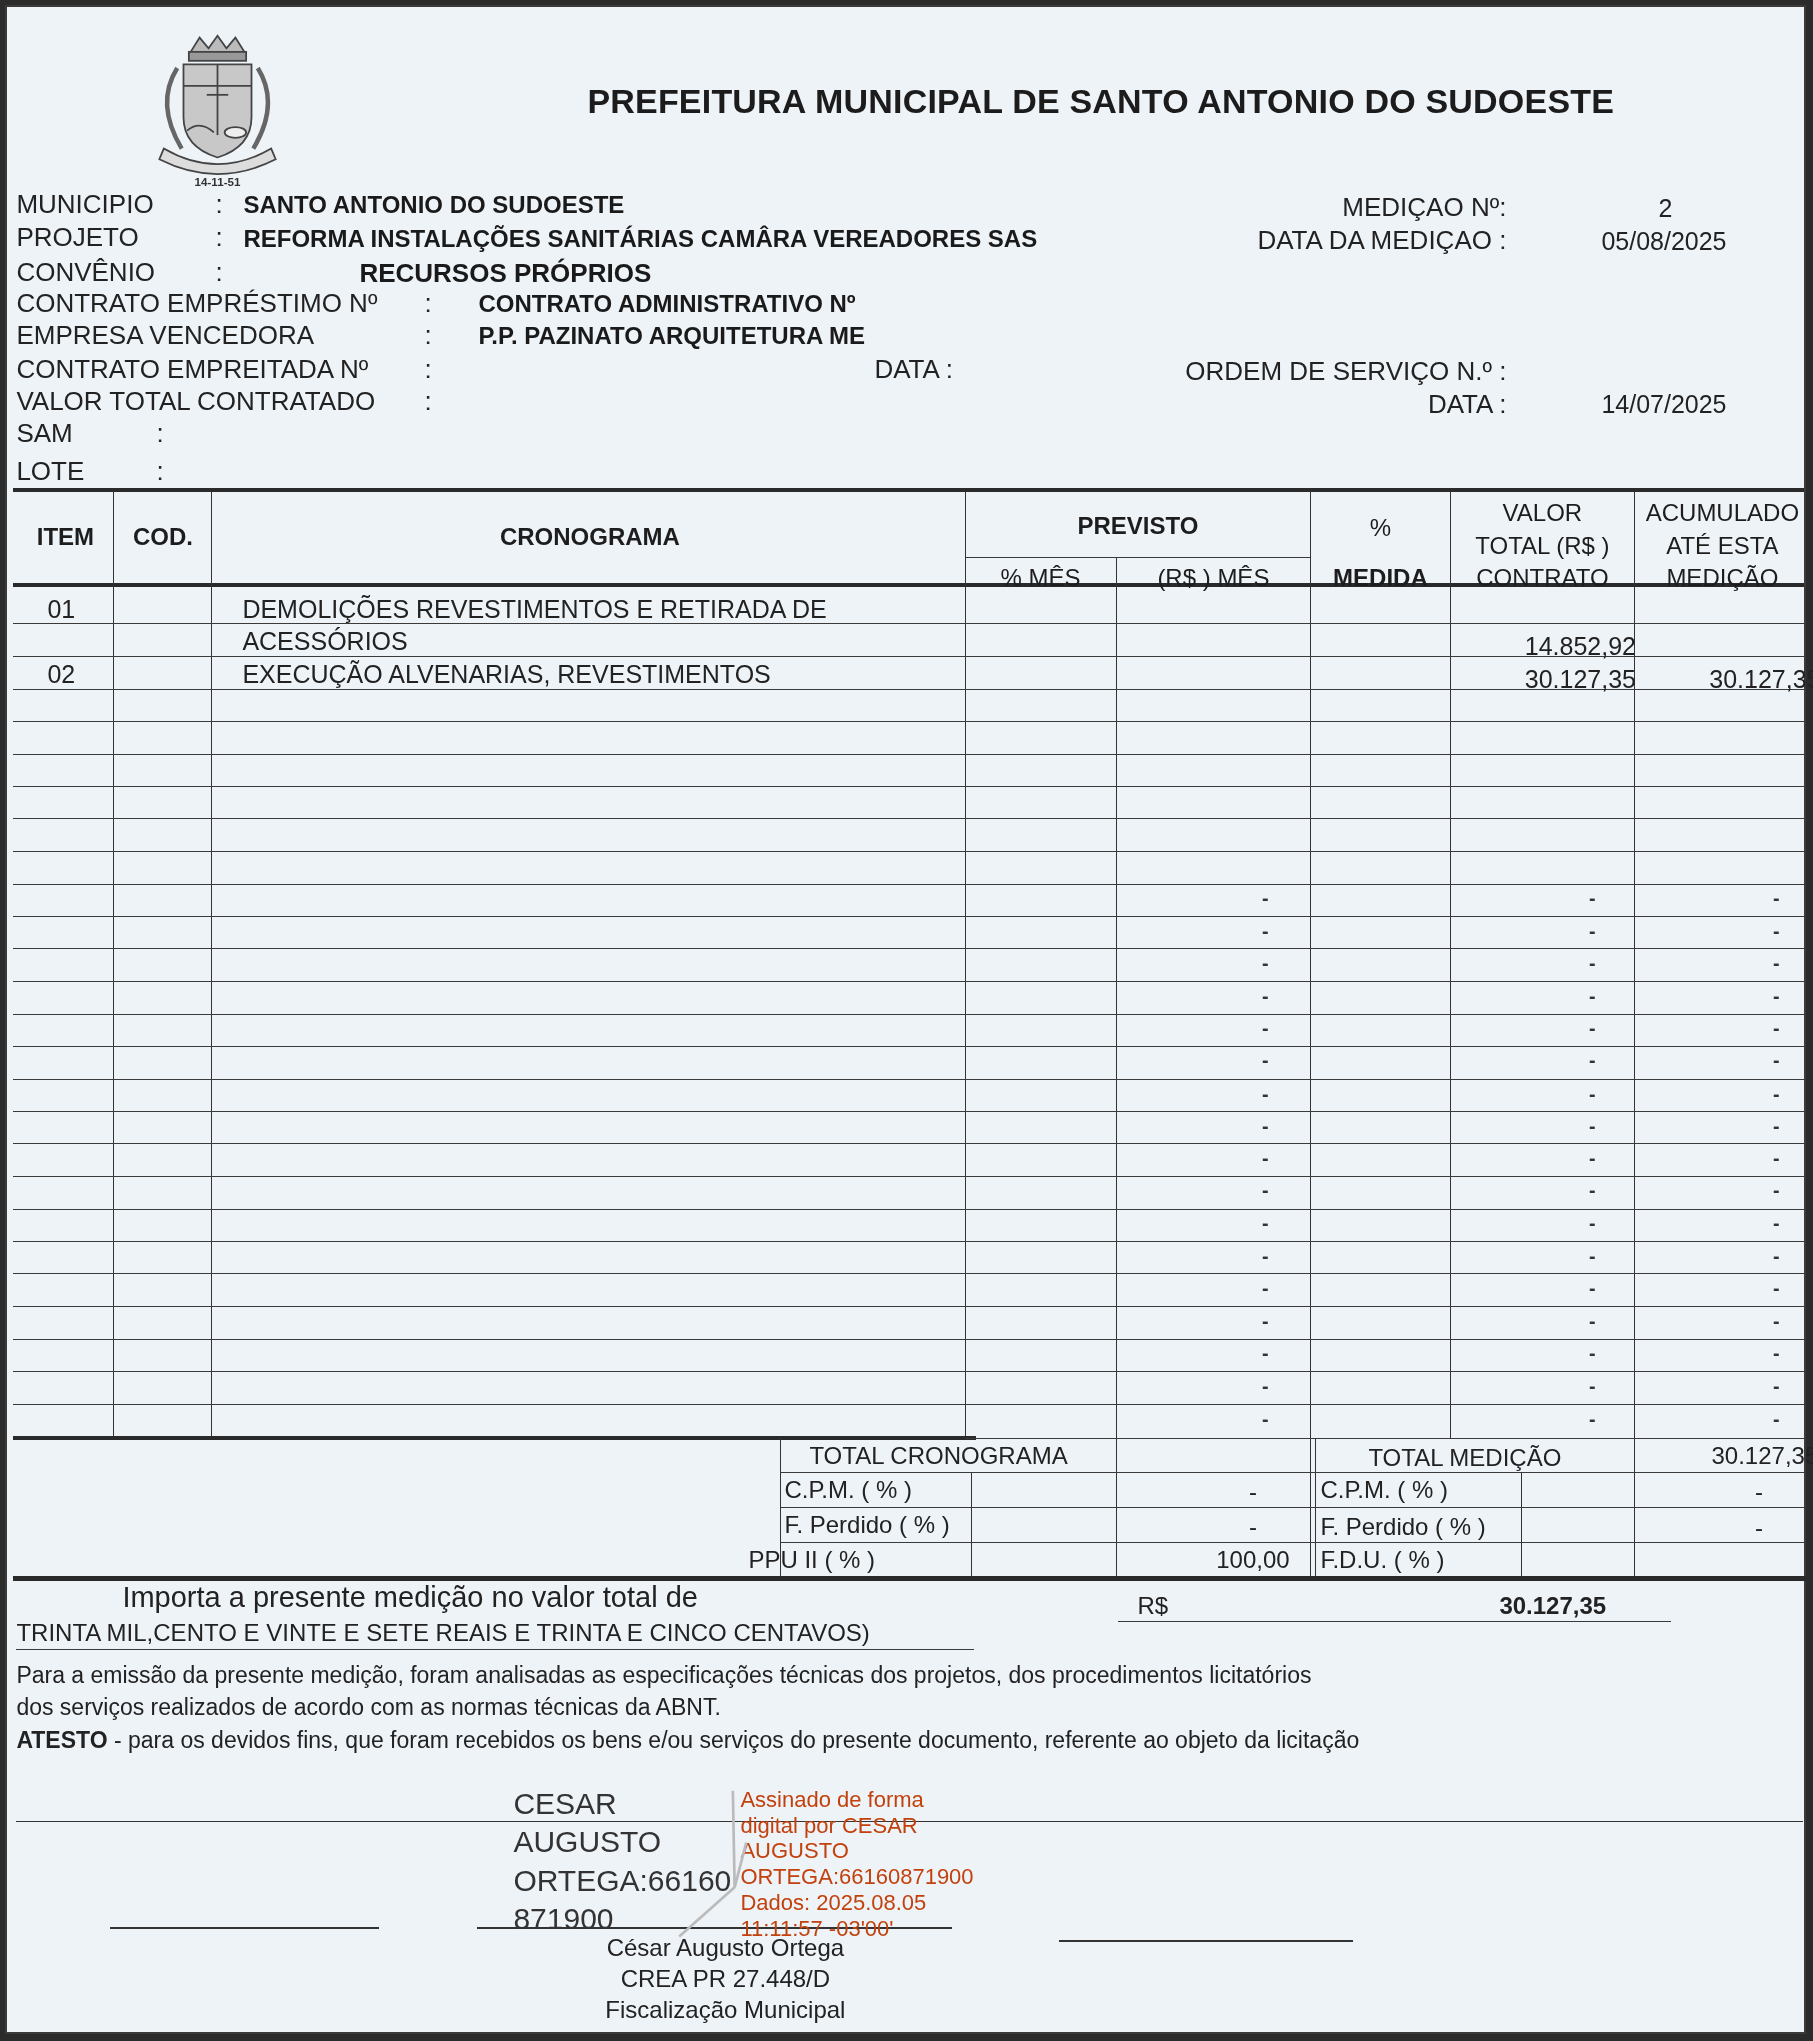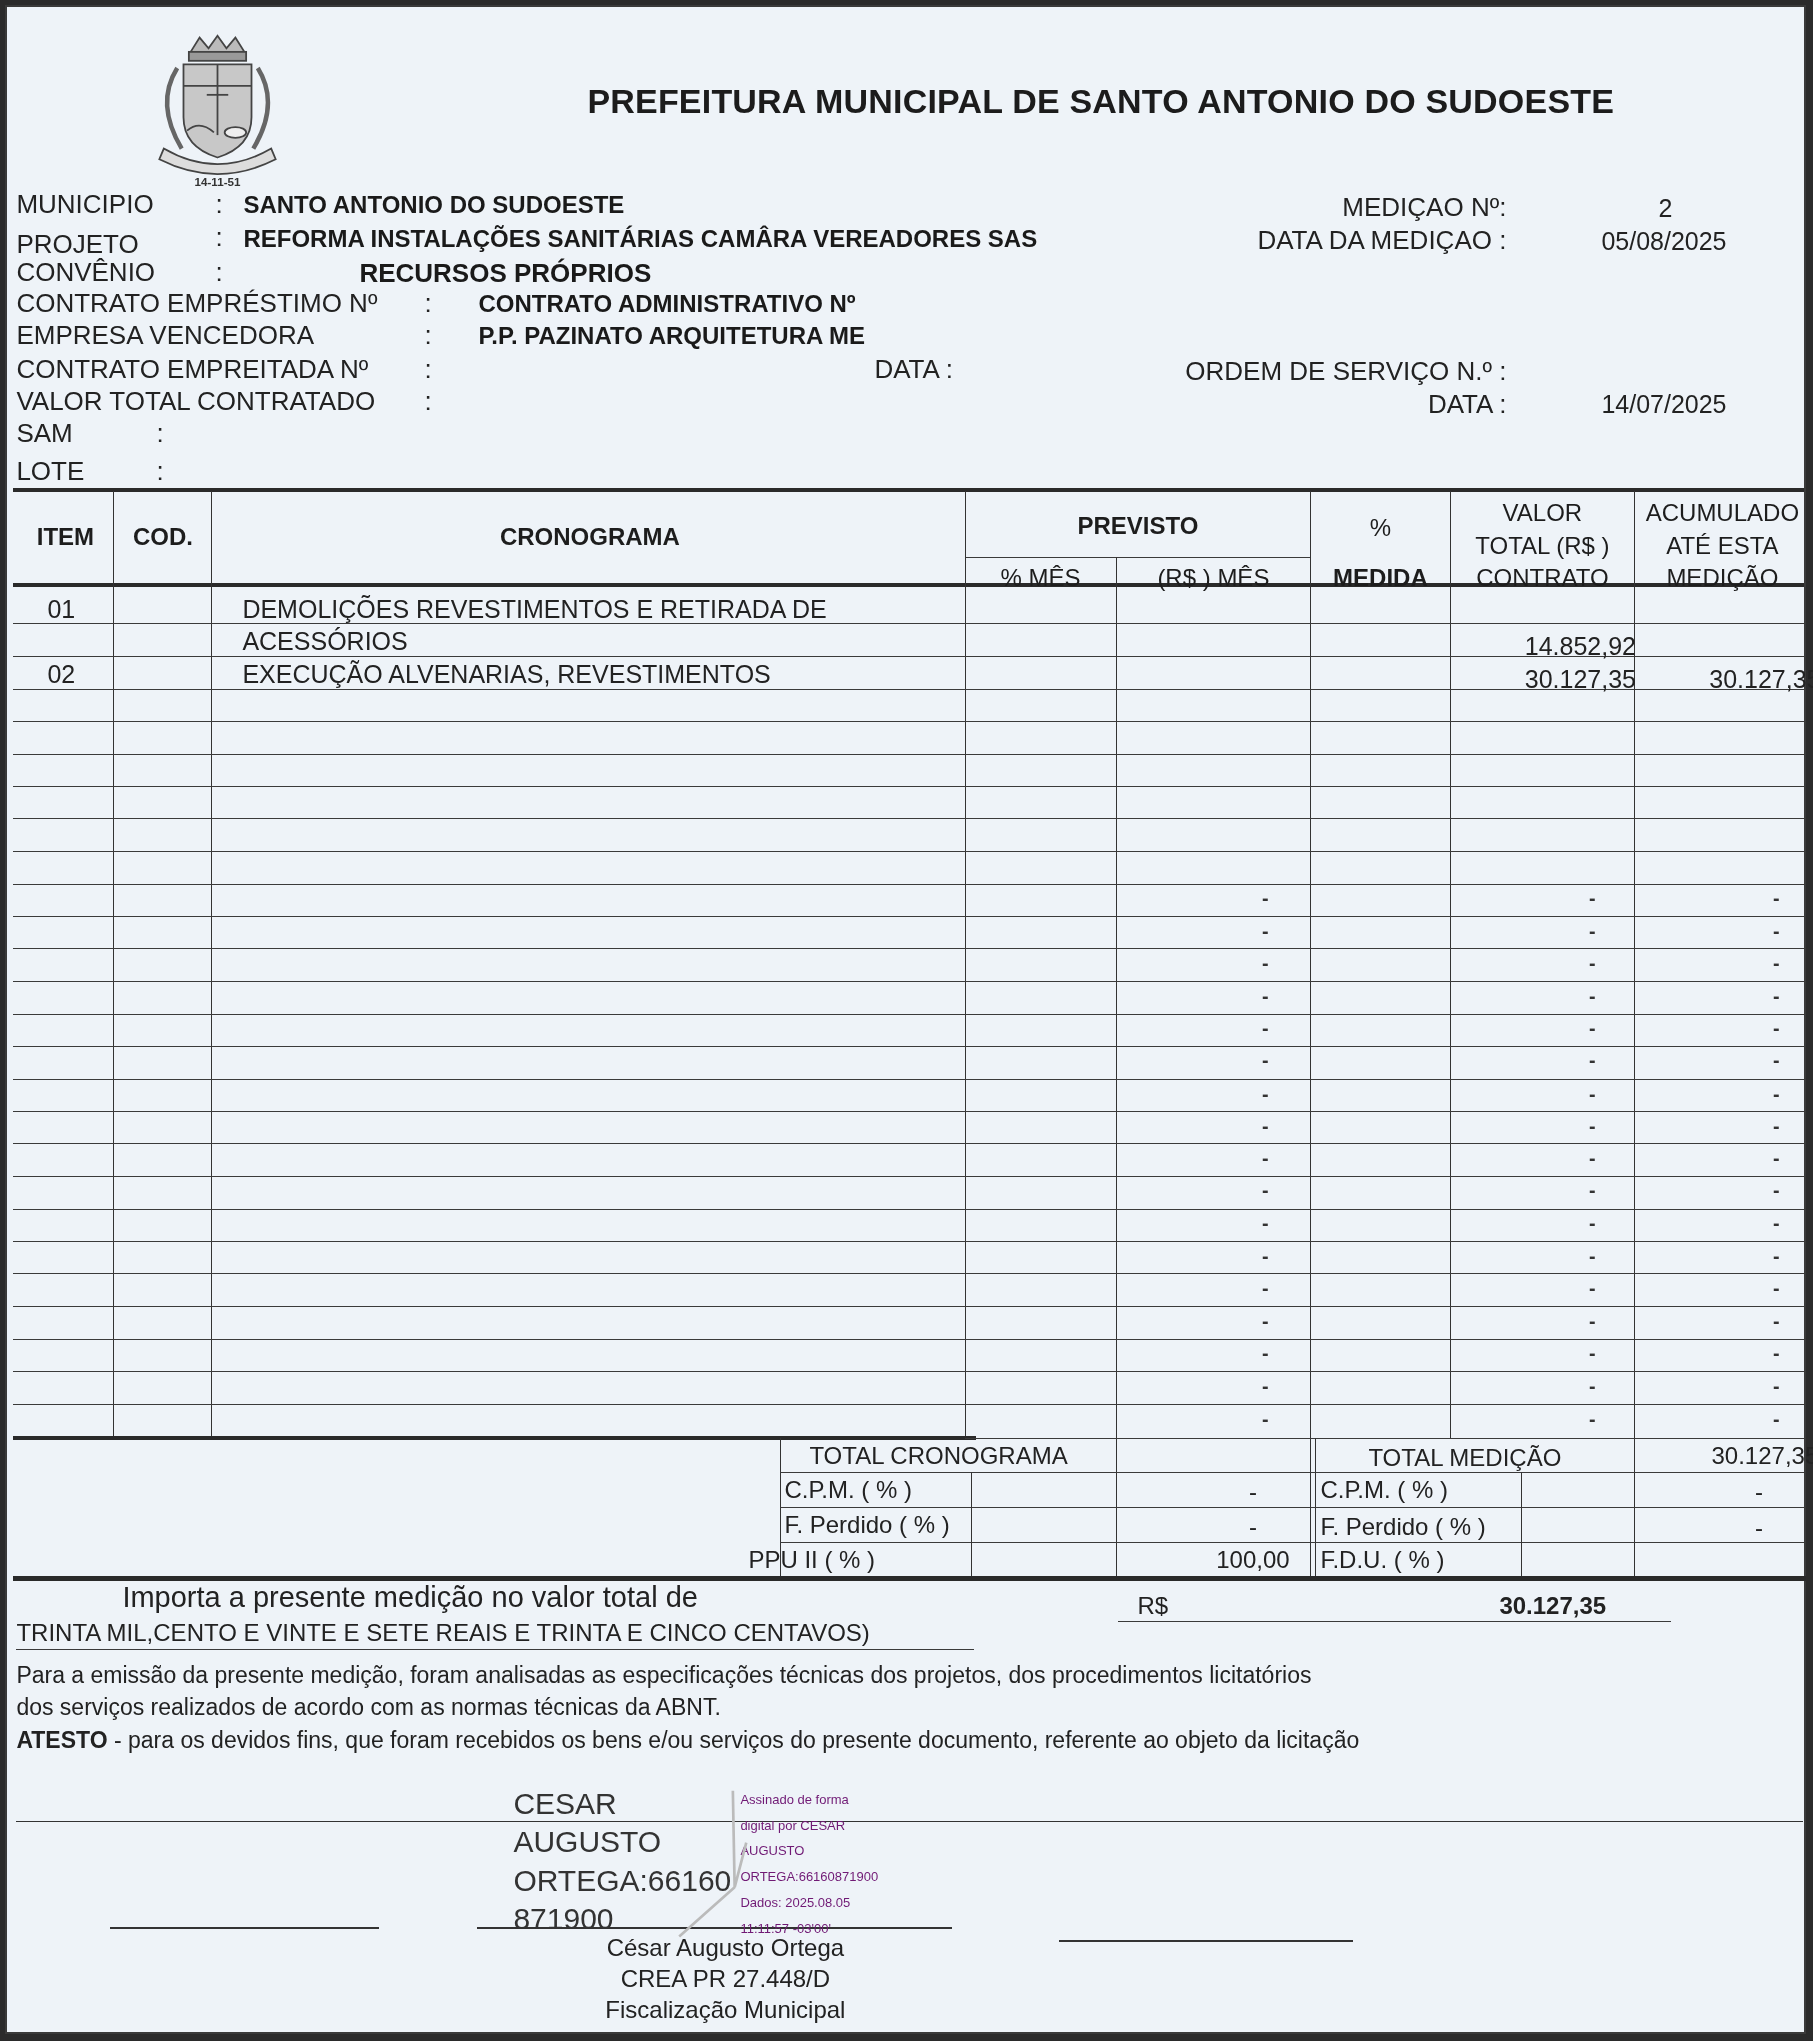--- a/index.html
+++ b/index.html
@@ -27,21 +27,21 @@
   .hdr { position: absolute; font-size: 24px; text-align: center; color: #1d1d1d; line-height: 30px; }
   .hdr.b { font-weight: bold; text-align: center; }
   .cell { position: absolute; font-size: 25px; color: #222; line-height: 32px; }
   .num { text-align: center; margin-left: 44px; }
   .dash { position: absolute; font-size: 19.7px; font-weight: bold; color: #333; width: 18px; text-align: center; }
 
   .foot-lbl { position: absolute; font-size: 24px; color: #222; line-height: 32px; }
   .para { position: absolute; font-size: 23px; color: #222; white-space: nowrap; }
   .sig-line { position: absolute; height: 0; border-top: 2.7px solid #333; }
   .sig-big { position: absolute; font-size: 30px; color: #333; line-height: 39px; }
-  .sig-small { position: absolute; font-size: 13px; color: #701a75; line-height: 26px; }
+  .sig-small { position: absolute; font-size: 22px; color: #c2410c; line-height: 26px; }
   .sig-name { position: absolute; font-size: 24px; color: #222; text-align: center; line-height: 30px; width: 502px; }
 </style>
 </head>
 <body>
 
 <div id="sheet">
 
   <div id="crest">
     <svg width="179" height="157" viewBox="0 0 200 175">
       <g fill="none" stroke="#444" stroke-width="2">
@@ -60,21 +60,21 @@
       <text x="100" y="172" font-size="13" text-anchor="middle" fill="#333" font-family="Liberation Sans, sans-serif" font-weight="bold">14-11-51</text>
     </svg>
   </div>
 
   <div class="abs title" style="left:560px; top:75px;">PREFEITURA MUNICIPAL DE SANTO ANTONIO DO SUDOESTE</div>
 
   <div class="abs t-lbl" style="left:9px; top:182px;">MUNICIPIO</div>
   <div class="abs t-lbl" style="left:208px; top:182px;">:</div>
   <div class="abs t-val" style="left:236px; top:184px;">SANTO ANTONIO DO SUDOESTE</div>
 
-  <div class="abs t-lbl" style="left:9px; top:222px;">PROJETO</div>
+  <div class="abs t-lbl" style="left:9px; top:215px;">PROJETO</div>
   <div class="abs t-lbl" style="left:208px; top:215px;">:</div>
   <div class="abs t-val" style="left:236px; top:218px;">REFORMA INSTALAÇÕES SANITÁRIAS CAMÂRA VEREADORES SAS</div>
 
   <div class="abs t-lbl" style="left:9px; top:250px;">CONVÊNIO</div>
   <div class="abs t-lbl" style="left:208px; top:250px;">:</div>
   <div class="abs t-val" style="left:352px; top:251px; font-size:26px;">RECURSOS PRÓPRIOS</div>
 
   <div class="abs t-lbl" style="left:9px; top:281px;">CONTRATO EMPRÉSTIMO Nº</div>
   <div class="abs t-lbl" style="left:417px; top:281px;">:</div>
   <div class="abs t-val" style="left:471px; top:283px;">CONTRATO ADMINISTRATIVO Nº</div>

